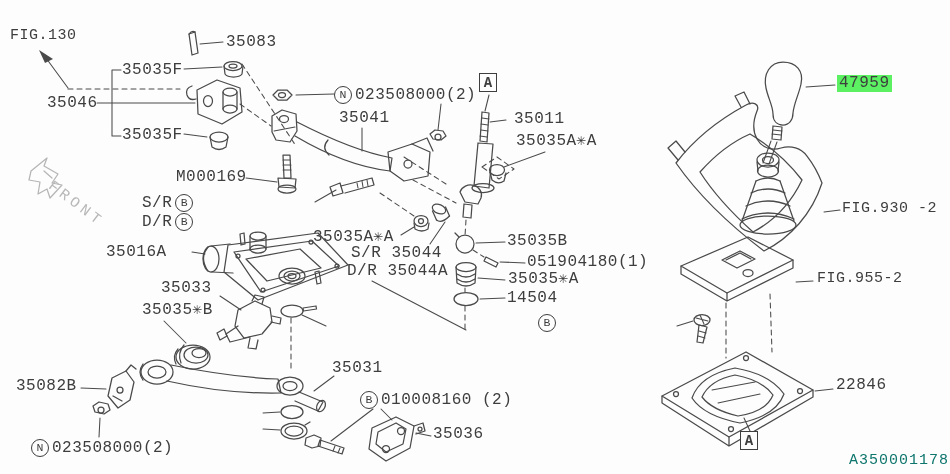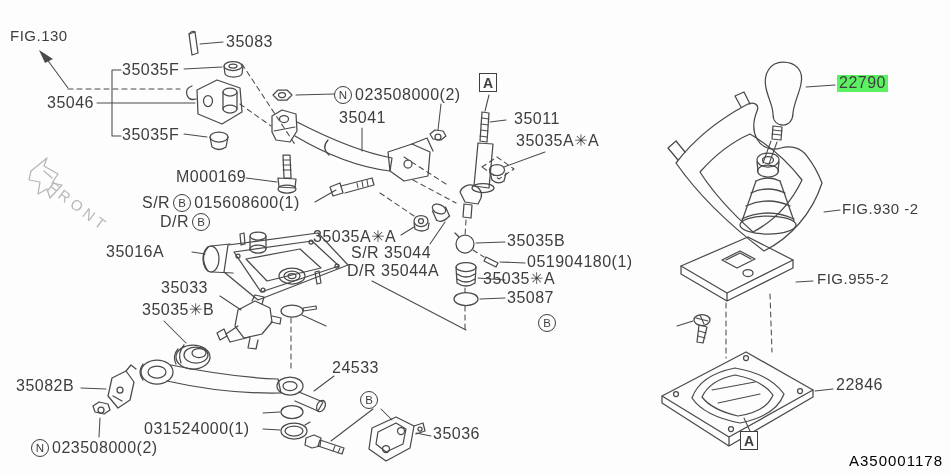--- a/index.html
+++ b/index.html
@@ -1,19 +1,19 @@
 <!DOCTYPE html>
 <html style="--hl: #5bf162;"><head>
 <meta charset="utf-8">
 <style>
   html,body { margin:0; padding:0; }
   .stage {
     position:relative; width:950px; height:474px;
     background:#fdfdfd; overflow:hidden;
-    font-family:Liberation Sans, sans-serif;
+    font-family:Liberation Mono, monospace;
   }
   .art { position:absolute; left:0; top:0; }
   .s { fill:none; stroke:#4a4a4a; stroke-width:1.25; stroke-linecap:round; stroke-linejoin:round; }
   .ld { stroke-width:1.05; }
   .dash { stroke-dasharray:5 4; stroke-width:1.05; }
   .fillhead { fill:#4a4a4a; stroke:none; }
   .faint { stroke:#b5b5b5; }
   .lbl {
     position:absolute; white-space:nowrap; display:flex; align-items:center; gap:3px;
     font-size:16px; letter-spacing:0.5px; color:#3e3e3e; line-height:1.05;
@@ -31,21 +31,21 @@
     border:1.7px solid #3e3e3e; background:#fdfdfd;
     display:flex; align-items:center; justify-content:center;
     font-size:14px; font-weight:bold; color:#3e3e3e;
   }
   .hl { background:var(--hl,#5bf162); padding:0 2px; }
   .front-text {
     position:absolute; left:55px; top:178px;
     transform:rotate(37deg); transform-origin:left top;
     font-size:15px; letter-spacing:4px; color:#b8b8b8;
   }
-  .draw-id { color:#000000; letter-spacing:1px; }
+  .draw-id { color:#0f766e; letter-spacing:1px; }
 </style>
 </head>
 <body>
 
 <div class="stage">
 
 <svg class="art" width="950" height="474" viewBox="0 0 950 474">
   <g class="s">
 
     <g>
@@ -362,23 +362,22 @@
 <div class="lbl" style="left:514px;top:111px">
       <span>35011</span>
     </div>
 <div class="lbl" style="left:516px;top:133px">
       <span>35035A✳A</span>
     </div>
 
 <div class="lbl" style="left:142px;top:194px">
   <span>S/R</span>
   <span class="circ">B</span>
-  <span>015608600(1)</span>
-</div>
-<div class="lbl" style="left:160px;top:213px">
+</div>
+<div class="lbl" style="left:142px;top:213px">
   <span>D/R</span>
   <span class="circ">B</span>
 </div>
 
 <div class="lbl" style="left:313px;top:229px">
       <span>35035A✳A</span>
     </div>
 <div class="lbl" style="left:106px;top:244px">
       <span>35016A</span>
     </div>
@@ -388,63 +387,61 @@
 <div class="lbl" style="left:347px;top:263px">
       <span>D/R 35044A</span>
     </div>
 
 <div class="lbl" style="left:507px;top:233px">
       <span>35035B</span>
     </div>
 <div class="lbl" style="left:527px;top:254px">
       <span>051904180(1)</span>
     </div>
-<div class="lbl" style="left:483px;top:271px">
+<div class="lbl" style="left:508px;top:271px">
       <span>35035✳A</span>
     </div>
 <div class="lbl" style="left:507px;top:290px">
-      <span>35087</span>
+      <span>14504</span>
     </div>
 
 <div class="lbl" style="left:161px;top:280px">
       <span>35033</span>
     </div>
 <div class="lbl" style="left:142px;top:302px">
       <span>35035✳B</span>
     </div>
 
 <div class="lbl" style="left:538px;top:314px">
   <span class="circ">B</span>
 </div>
 
 <div class="lbl" style="left:16px;top:378px">
       <span>35082B</span>
     </div>
 <div class="lbl" style="left:332px;top:360px">
-      <span>24533</span>
+      <span>35031</span>
     </div>
 
 <div class="lbl" style="left:360px;top:391px">
   <span class="circ">B</span>
-</div>
-
-<div class="lbl" style="left:144px;top:421px">
-      <span>031524000(1)</span>
-    </div>
+  <span>010008160 (2)</span>
+</div>
+
 <div class="lbl" style="left:433px;top:426px">
       <span>35036</span>
     </div>
 
 <div class="lbl" style="left:31px;top:439px">
   <span class="circ">N</span>
   <span>023508000(2)</span>
 </div>
 
 <div class="lbl" style="left:837px;top:75px">
-      <span class="hl">22790</span>
+      <span class="hl">47959</span>
     </div>
 <div class="lbl fig" style="left:842px;top:201px">
       <span>FIG.930 -2</span>
     </div>
 <div class="lbl fig" style="left:817px;top:271px">
       <span>FIG.955-2</span>
     </div>
 <div class="lbl" style="left:836px;top:377px">
       <span>22846</span>
     </div>

